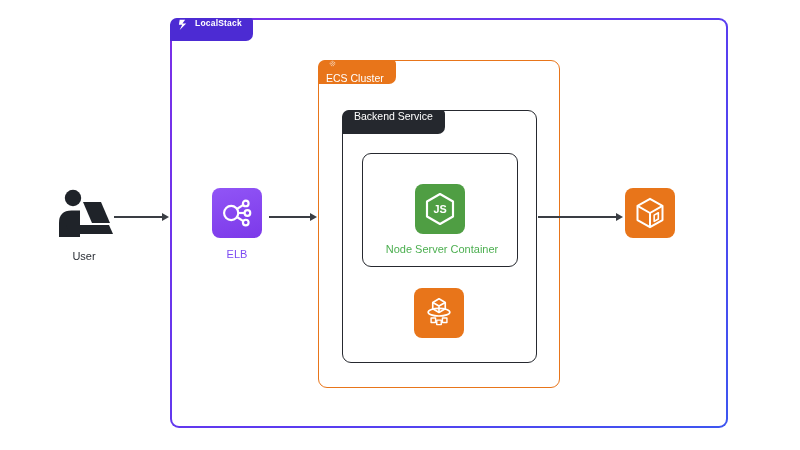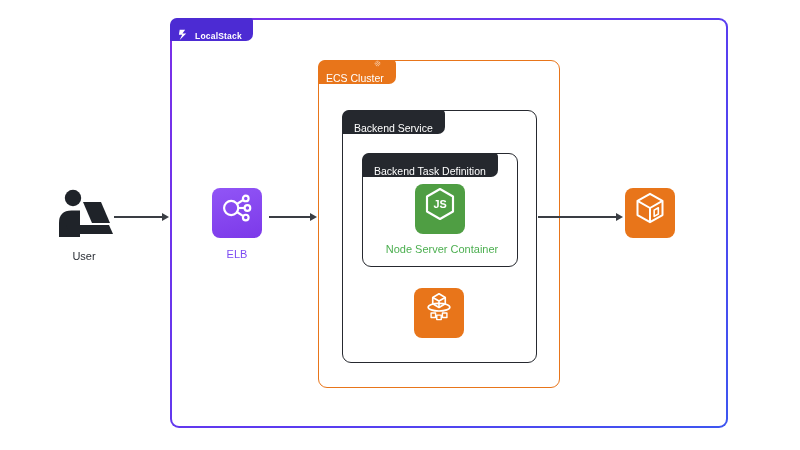--- a/index.html
+++ b/index.html
@@ -5,38 +5,38 @@
   html,body{margin:0;padding:0;background:#fff;}
   .canvas{
     position:relative;width:800px;height:450px;background:#ffffff;overflow:hidden;
     font-family:"Liberation Sans",sans-serif;
   }
   
   .ls-box{position:absolute;left:170px;top:18px;width:558px;height:410px;
     background:linear-gradient(135deg,#7B2FE8 0%,#5B3BF0 55%,#3D56F0 100%);
     border-radius:9px;}
   .ls-box-inner{position:absolute;left:2px;top:2px;right:2px;bottom:2px;background:#fff;border-radius:7px;}
-  .badge{position:absolute;display:flex;align-items:flex-end;gap:5px;color:#fff;
+  .badge{position:absolute;display:flex;align-items:flex-start;gap:5px;color:#fff;
     font-weight:700;white-space:nowrap;box-sizing:border-box;}
   .ls-badge{left:170px;top:18px;height:23px;padding:0 11px 0 7px;background:#4C2BD3;
     border-radius:7px 3px 7px 0;font-size:8.5px;letter-spacing:.2px;}
   .ecs-box{position:absolute;left:318px;top:60px;width:242px;height:328px;
     border:1.6px solid #E8751A;border-radius:9px;box-sizing:border-box;}
   .ecs-badge{left:318px;top:60px;height:24px;padding:0 12px 0 8px;background:#E8751A;
     border-radius:7px 4px 7px 0;font-size:10.5px;font-weight:400;flex-direction:column;}
   .svc-box{position:absolute;left:342px;top:110px;width:195px;height:253px;
     border:1.6px solid #26292F;border-radius:9px;box-sizing:border-box;background:#fff;}
   .svc-badge{left:342px;top:110px;height:24px;padding:0 12px;background:#25282E;
     border-radius:7px 4px 7px 0;font-size:10.5px;font-weight:400;}
   .task-box{position:absolute;left:362px;top:153px;width:156px;height:114px;
     border:1.6px solid #26292F;border-radius:9px;box-sizing:border-box;background:#fff;}
   .task-badge{left:362px;top:153px;height:24px;padding:0 12px;background:#25282E;
     border-radius:7px 4px 7px 0;font-size:10.5px;font-weight:400;}
   .icon-tile{position:absolute;width:50px;height:50px;border-radius:8px;
-    display:flex;justify-content:center;}
+    display:flex;align-items:center;justify-content:center;}
   .tile-node{left:415px;top:184px;background:#4F9E43;}
   .tile-ecs-svc{left:414px;top:288px;background:#E8751A;}
   .tile-elb{left:212px;top:188px;background:linear-gradient(165deg,#9155F6 0%,#7C39E9 100%);}
   .tile-ecr{left:625px;top:188px;background:#E8751A;}
   .node-label{position:absolute;font-size:11px;text-align:center;font-weight:400;}
   .lbl-node{left:362px;top:243px;width:160px;color:#4CAF50;}
   .lbl-elb{left:197px;top:248px;width:80px;color:#7C4BF2;}
   .lbl-ecr{left:585px;top:248px;width:130px;color:#E8751A;}
   .lbl-user{left:44px;top:250px;width:80px;color:#2B2F36;font-weight:400;}
   .user-figure{position:absolute;left:54px;top:189px;width:60px;height:48px;}
@@ -70,23 +70,20 @@
     </svg>
     <span>ECS Cluster</span>
   </div>
 
   <div class="svc-box"></div>
   <div class="badge svc-badge">
     <span>Backend Service</span>
   </div>
 
   <div class="task-box"></div>
-  <div class="badge task-badge">
-    <span>Backend Task Definition</span>
-  </div>
 
   <div class="icon-tile tile-node">
     <svg width="40" height="40" viewBox="0 0 48 48">
       <polygon points="24,6 39.6,15 39.6,33 24,42 8.4,33 8.4,15" fill="none" stroke="#fff" stroke-width="2.6" stroke-linejoin="round"></polygon>
       <text x="24" y="29" font-size="13" font-weight="bold" fill="#fff" text-anchor="middle" font-family="Liberation Sans, sans-serif">JS</text>
     </svg>
   </div>
   <div class="node-label lbl-node">Node Server Container</div>
 
   <div class="icon-tile tile-ecs-svc">

